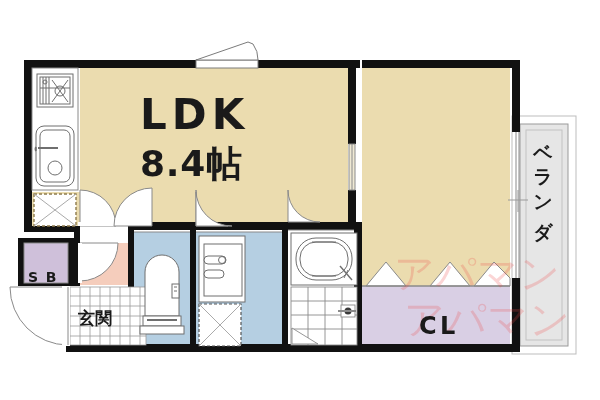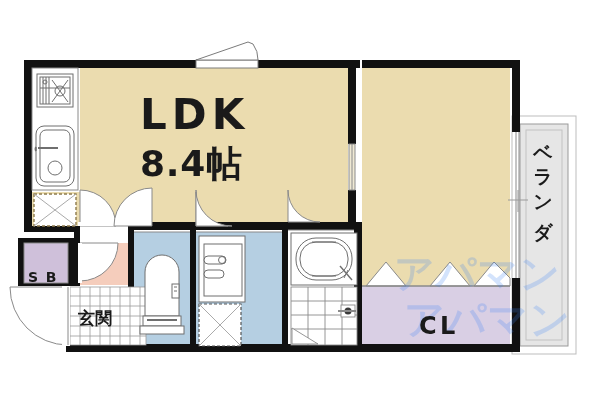--- a/index.html
+++ b/index.html
@@ -45,22 +45,22 @@
     left: 534px; top: 130px;
     font-size: 19px;
     writing-mode: vertical-rl;
     letter-spacing: 0.22em;
     font-weight: 700;
   }
   .wm {
     position: absolute;
     pointer-events: none;
     opacity: 0.22;
-    color: #3b82f6;
-    font-weight: 700;
+    color: #ef4444;
+    font-weight: 400;
     white-space: nowrap;
   }
   .wm1 { left: 394px; top: 246px; font-size: 40px; letter-spacing: 0.02em; }
   .wm2 { left: 404px; top: 292px; font-size: 40px; letter-spacing: 0.02em; }
 </style>
 </head>
 <body>
 
 <div id="plan">
 

